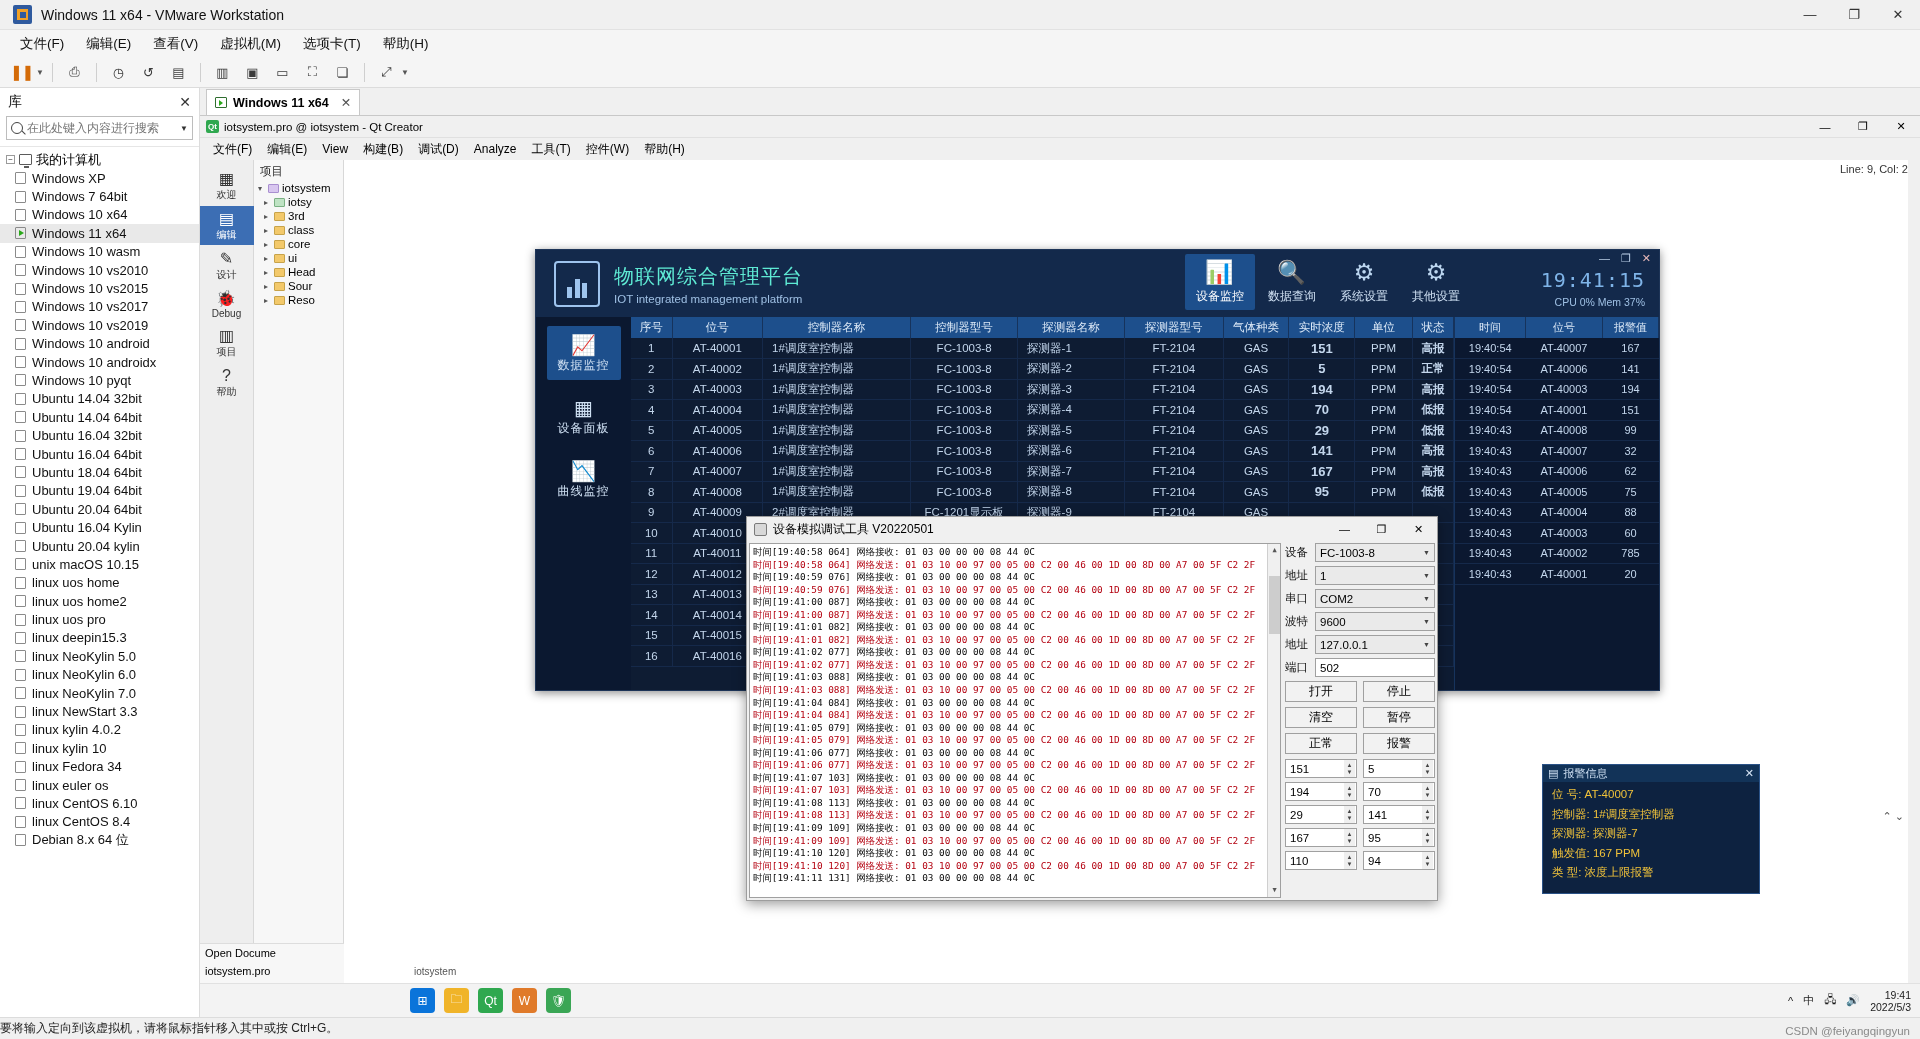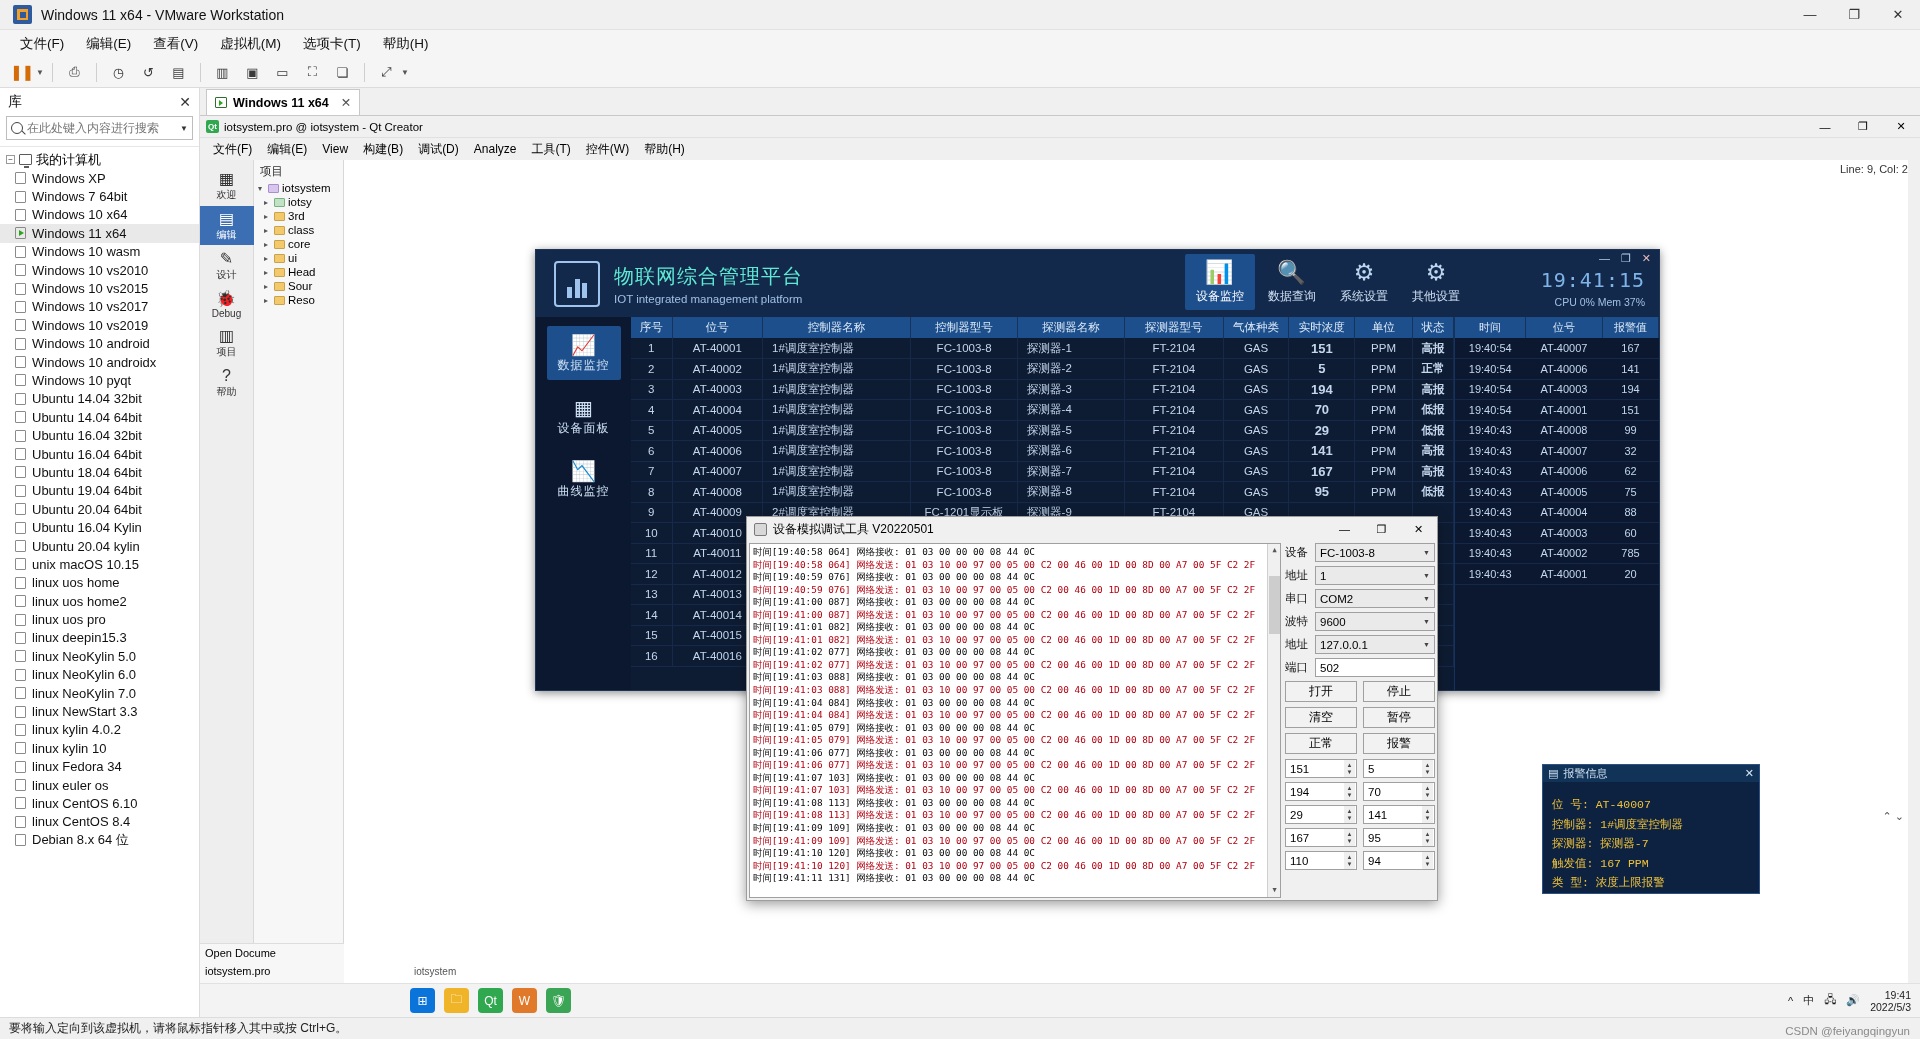--- a/index.html
+++ b/index.html
@@ -181,21 +181,21 @@
       padding-left:4px; font-size:11.5px; position:relative; }
   .spin .ar { position:absolute; right:1px; top:0; width:11px; height:17px; display:flex; flex-direction:column;
       justify-content:center; align-items:center; font-size:6px; line-height:7px; color:#444; background:#efefef;}
 
   
   #alarm { position:absolute; left:1342px; top:648px; width:218px; height:130px; background:#0d2240;
       border:1px solid #2a5287; }
   #alarm-ttl { height:17px; background:#123358; display:flex; align-items:center; padding:0 5px;
       font-size:11px; color:#cfe0f3; gap:5px; }
   #alarm-ttl .x { margin-left:auto; color:#d8e6f6; }
-  #alarm-body { padding:13px 9px; font-size:11.5px; color:#f0c23a; line-height:19.5px;font-family:Liberation Mono, monospace; }
+  #alarm-body { padding:3px 9px; font-size:11.5px; color:#f0c23a; line-height:19.5px; }
 
   
   #thumb-win { position:absolute; left:211px; top:658px; width:180px; height:108px; background:#f0f0f0;
       border:1px solid #9d9d9d; }
   #thumb-win .tt { height:16px; display:flex; align-items:center; gap:4px; padding:0 4px; font-size:9.5px;}
   #thumb-win .tt .qico { width:9px; height:9px; background:#2fa84f; color:#fff; font-size:6px;
       display:flex; align-items:center; justify-content:center; border-radius:1px; }
   #thumb-win .tbody { position:absolute; left:3px; right:3px; top:18px; bottom:3px; background:#fff;
       border:1px solid #c7c7c7; overflow:hidden; }
   #thumb-win .tbody .l { height:1.6px; background:#c6d2e0; margin:2.2px 6px; }
@@ -203,21 +203,21 @@
   #taskbar { position:absolute; left:0; right:0; bottom:0; height:34px; background:#f3f3f3;
       display:flex; align-items:center; border-top:1px solid #e1e1e1; }
   #taskbar .apps { display:flex; gap:9px; margin-left:210px; align-items:center; }
   .tb-app { width:25px; height:25px; border-radius:4px; display:flex; align-items:center; justify-content:center;
       font-size:12px; color:#fff; }
   #taskbar .tray { margin-left:auto; display:flex; align-items:center; gap:10px; padding-right:9px;
       font-size:11px; color:#1b1b1b; }
   #taskbar .clock { text-align:right; line-height:12px; font-size:10.5px; }
 
   #vm-status { height:22px; background:#f0f0f0; border-top:1px solid #dcdcdc; display:flex; align-items:center;
-      padding-left:9px; font-size:12px; color:#222; }
+      font-size:12px; color:#222; }
   #watermark { position:absolute; right:10px; bottom:2px; font-size:11.5px; color:#8a8a8a; }
   .sb { position:absolute; right:0; top:0; bottom:0; width:12px; background:#f0f0f0; }
 </style>
 </head>
 <body>
 
 <div id="vmware-window">
 
   <div id="vm-titlebar">
     <div id="vm-logo">

